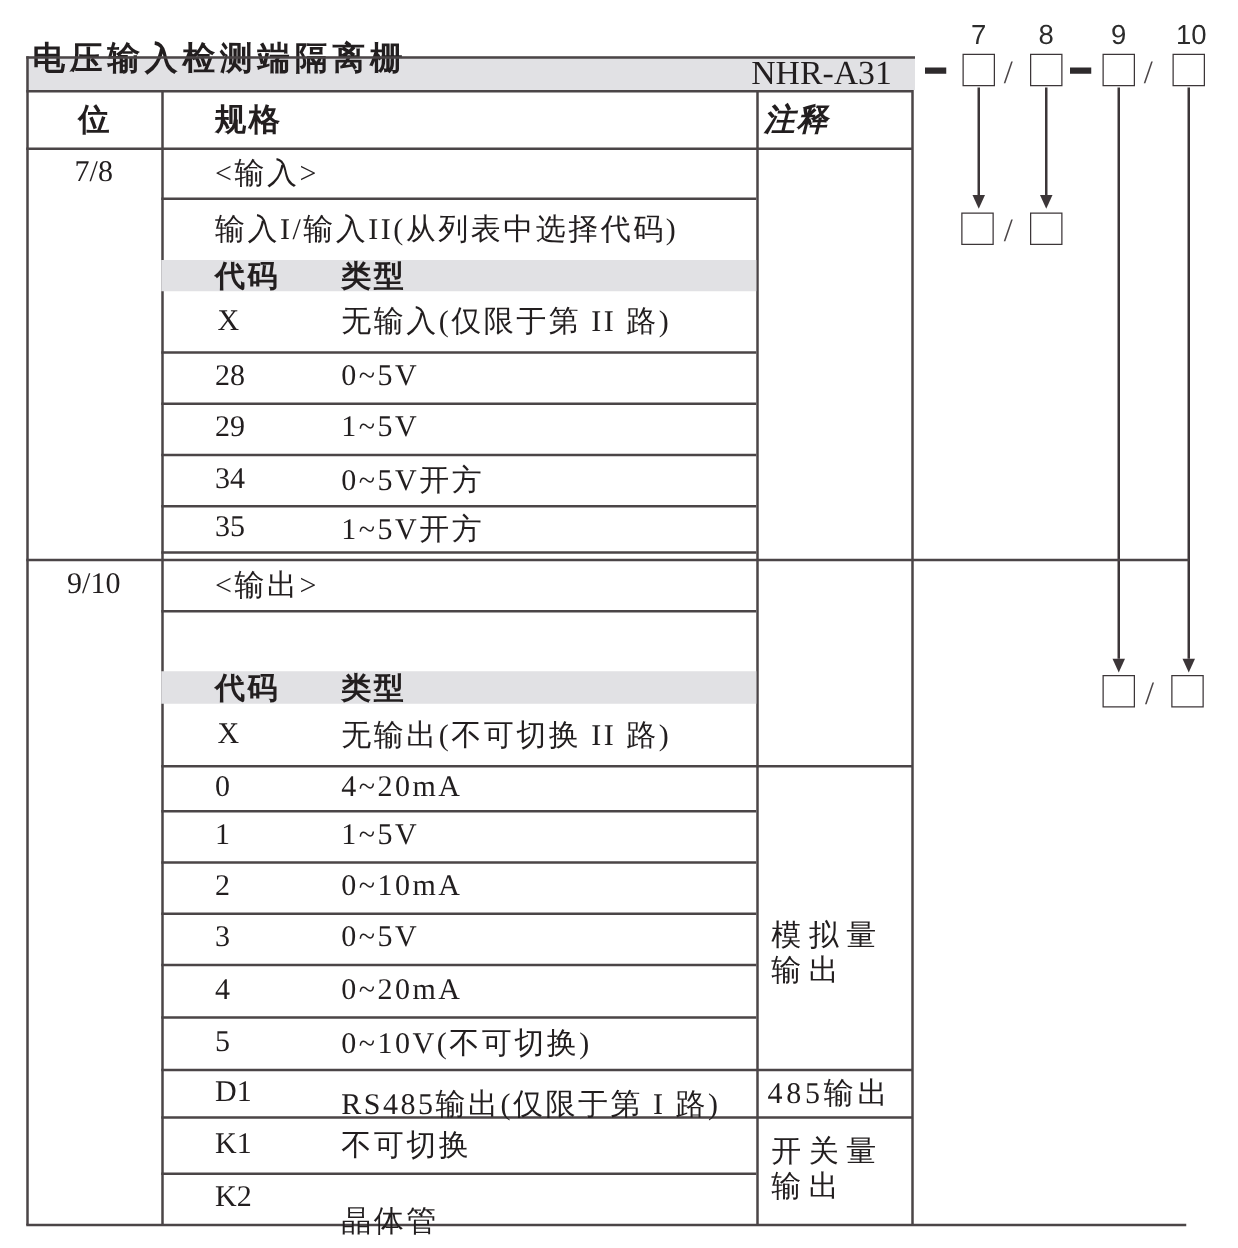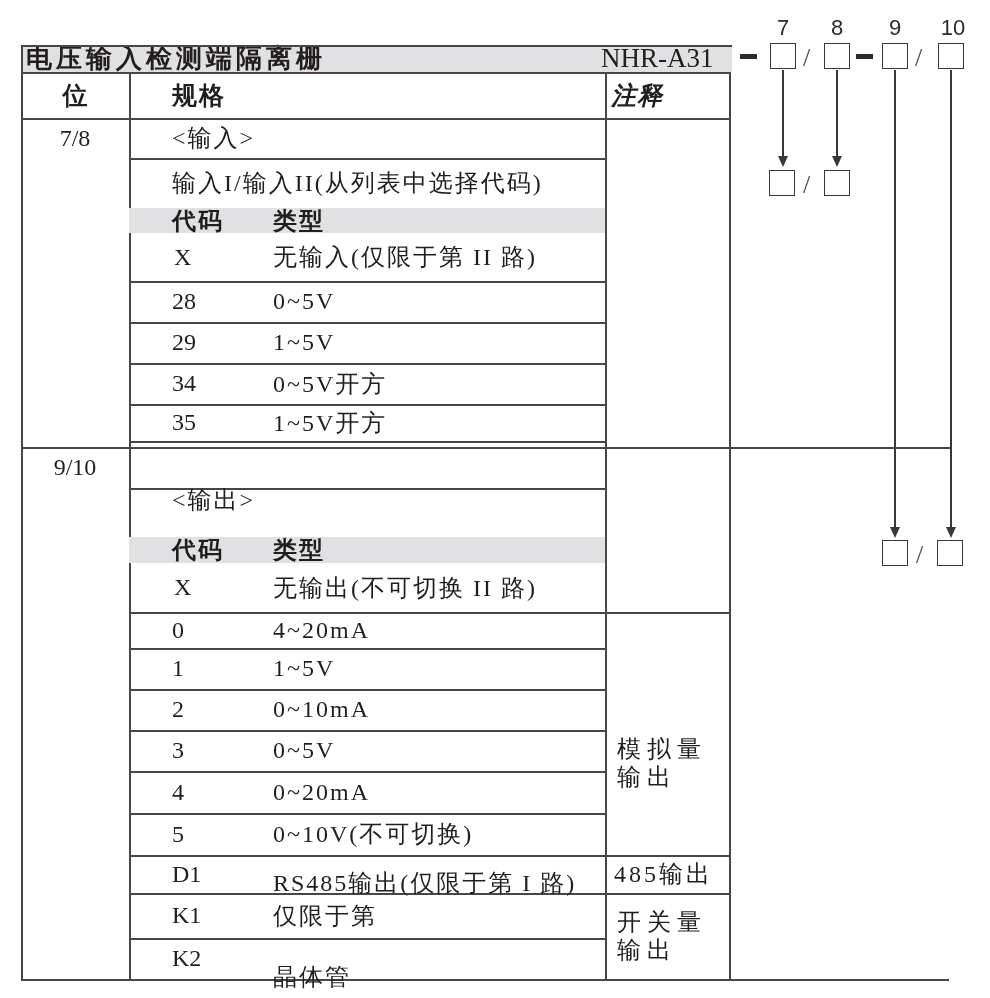--- a/index.html
+++ b/index.html
@@ -24,21 +24,21 @@
          border-right:5px solid transparent;border-top:11px solid #3c3638;}
   .notecell{position:absolute;display:flex;flex-direction:column;justify-content:center;
             font-size:24px;line-height:28px;letter-spacing:6px;padding-left:12px;box-sizing:border-box;}
 </style>
 </head>
 <body>
 
 <div id="page">
 
   <div class="band" style="left:21px;top:45px;width:711px;height:27px;"></div>
-  <div class="txt title" style="left:26px;top:45px;height:27px;font-family:Liberation Serif, serif;">电压输入检测端隔离栅</div>
+  <div class="txt title" style="left:26px;top:33px;height:27px;font-family:Liberation Serif, serif;">电压输入检测端隔离栅</div>
   <div class="txt model" style="left:601px;top:44px;height:28px;">NHR-A31</div>
 
   <div class="digit" style="left:766px;top:17px;">7</div>
   <div class="digit" style="left:820px;top:17px;">8</div>
   <div class="digit" style="left:878px;top:17px;">9</div>
   <div class="digit" style="left:936px;top:17px;">10</div>
 
   <div class="dash" style="left:740px;top:54px;"></div>
   <div class="sqbox" style="left:770px;top:43px;"></div>
   <div class="slash" style="left:803px;top:45px;">/</div>
@@ -109,42 +109,42 @@
   <div class="txt num" style="left:172px;top:281px;height:41px;">28</div>
   <div class="txt" style="left:273px;top:281px;height:41px;">0~5V</div>
   <div class="txt num" style="left:172px;top:322px;height:41px;">29</div>
   <div class="txt" style="left:273px;top:322px;height:41px;">1~5V</div>
   <div class="txt num" style="left:172px;top:363px;height:41px;">34</div>
   <div class="txt" style="left:273px;top:363px;height:41px;">0~5V开方</div>
   <div class="txt num" style="left:172px;top:404px;height:37px;">35</div>
   <div class="txt" style="left:273px;top:404px;height:37px;">1~5V开方</div>
 
   <div class="txt ctr num" style="left:21px;top:447px;width:108px;height:41px;">9/10</div>
-  <div class="txt" style="left:172px;top:447px;height:41px;margin-top:32px;">&lt;输出&gt;</div>
+  <div class="txt" style="left:172px;top:447px;height:41px;">&lt;输出&gt;</div>
   <div class="txt bold" style="left:172px;top:537px;height:26px;">代码</div>
   <div class="txt bold" style="left:273px;top:537px;height:26px;">类型</div>
 
   <div class="txt num" style="left:174px;top:563px;height:49px;">X</div>
   <div class="txt" style="left:273px;top:563px;height:49px;">无输出(不可切换 II 路)</div>
   <div class="txt num" style="left:172px;top:612px;height:36px;">0</div>
   <div class="txt" style="left:273px;top:612px;height:36px;">4~20mA</div>
   <div class="txt num" style="left:172px;top:648px;height:41px;">1</div>
   <div class="txt" style="left:273px;top:648px;height:41px;">1~5V</div>
   <div class="txt num" style="left:172px;top:689px;height:41px;">2</div>
   <div class="txt" style="left:273px;top:689px;height:41px;">0~10mA</div>
   <div class="txt num" style="left:172px;top:730px;height:41px;">3</div>
   <div class="txt" style="left:273px;top:730px;height:41px;">0~5V</div>
   <div class="txt num" style="left:172px;top:771px;height:42px;">4</div>
   <div class="txt" style="left:273px;top:771px;height:42px;">0~20mA</div>
   <div class="txt num" style="left:172px;top:813px;height:42px;">5</div>
   <div class="txt" style="left:273px;top:813px;height:42px;">0~10V(不可切换)</div>
   <div class="txt num" style="left:172px;top:855px;height:38px;">D1</div>
   <div class="txt" style="left:273px;top:855px;height:56px;">RS485输出(仅限于第 I 路)</div>
   <div class="txt num" style="left:172px;top:893px;height:45px;">K1</div>
-  <div class="txt" style="left:273px;top:893px;height:45px;">仅限于第</div>
+  <div class="txt" style="left:273px;top:893px;height:45px;">不可切换</div>
   <div class="txt num" style="left:172px;top:938px;height:41px;">K2</div>
   <div class="txt" style="left:273px;top:956px;height:41px;">晶体管</div>
 
   <div class="notecell" style="left:605px;top:612px;width:124px;height:261px;padding-top:40px;">
     <span>模拟量</span>
     <span>输出</span>
   </div>
   <div class="txt" style="left:614px;top:855px;height:38px;letter-spacing:3px;">485输出</div>
   <div class="notecell" style="left:605px;top:893px;width:124px;height:86px;">
     <span>开关量</span>

